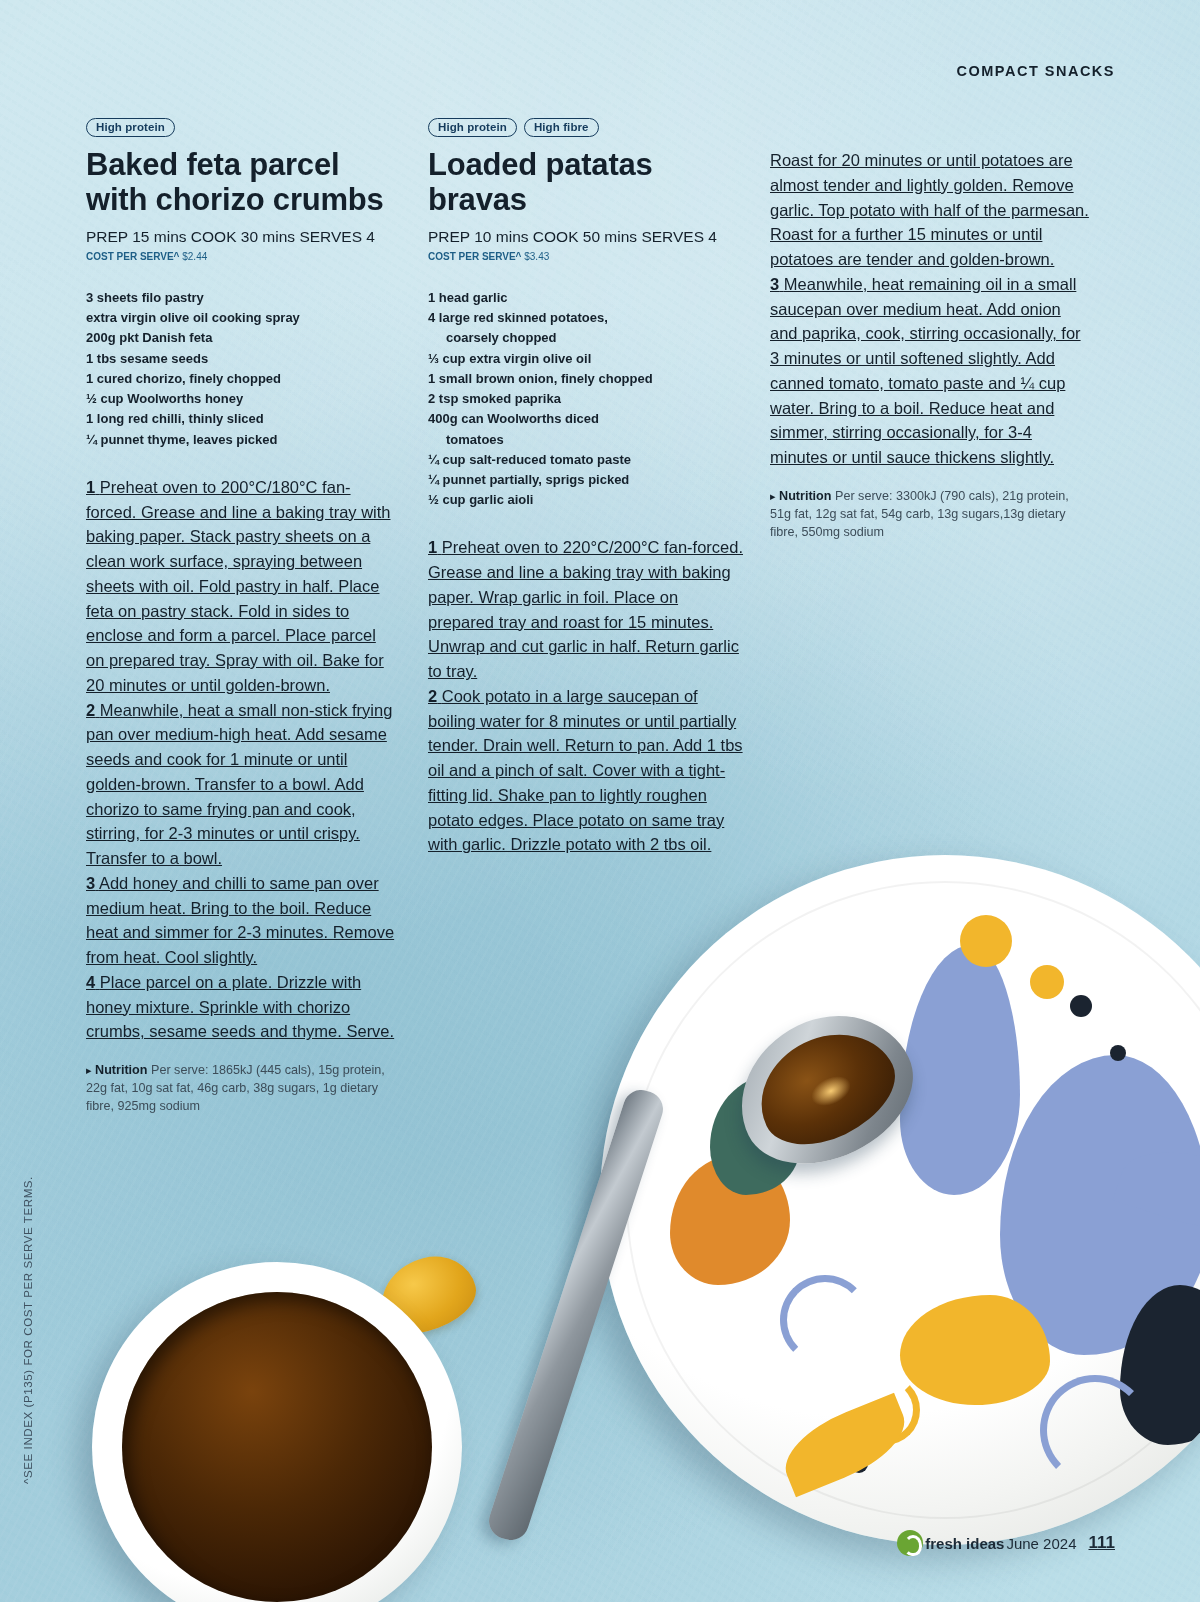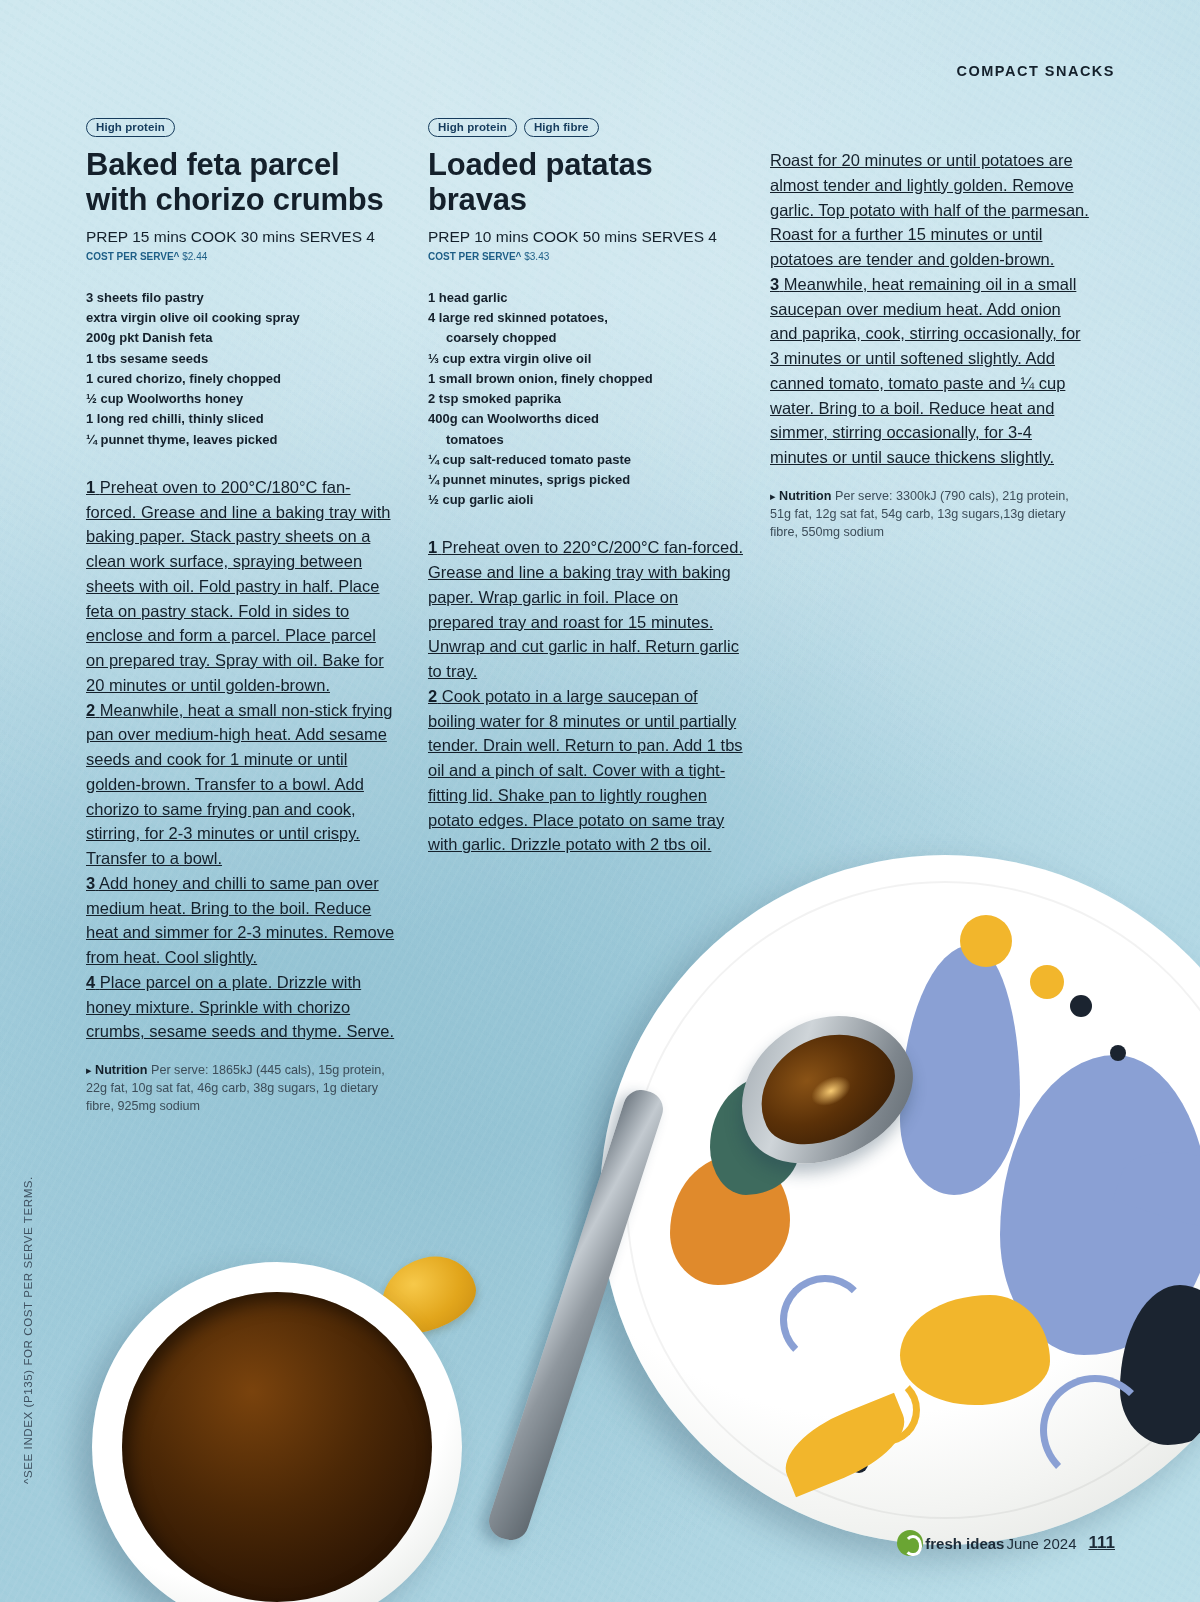--- a/index.html
+++ b/index.html
@@ -315,21 +315,21 @@
     <ul class="ingredients">
       <li>1 head garlic</li>
       <li>4 large red skinned potatoes,</li>
       <li class="indent">coarsely chopped</li>
       <li>⅓ cup extra virgin olive oil</li>
       <li>1 small brown onion, finely chopped</li>
       <li>2 tsp smoked paprika</li>
       <li>400g can Woolworths diced</li>
       <li class="indent">tomatoes</li>
       <li>¼ cup salt-reduced tomato paste</li>
-      <li>¼ punnet minutes, sprigs picked</li>
+      <li>¼ punnet partially, sprigs picked</li>
       <li>½ cup garlic aioli</li>
     </ul>
     <div class="steps">
       <p><span class="num">1</span> <span>Preheat oven to 220°C/200°C fan-forced. Grease and line a baking tray with baking paper. Wrap garlic in foil. Place on prepared tray and roast for 15 minutes. Unwrap and cut garlic in half. Return garlic to tray.</span></p>
       <p><span class="num">2</span> <span>Cook potato in a large saucepan of boiling water for 8 minutes or until partially tender. Drain well. Return to pan. Add 1 tbs oil and a pinch of salt. Cover with a tight-fitting lid. Shake pan to lightly roughen potato edges. Place potato on same tray with garlic. Drizzle potato with 2 tbs oil.</span></p>
     </div>
   </div>
 
   <div class="col col3" style="top:148px;">
     <div class="steps">

